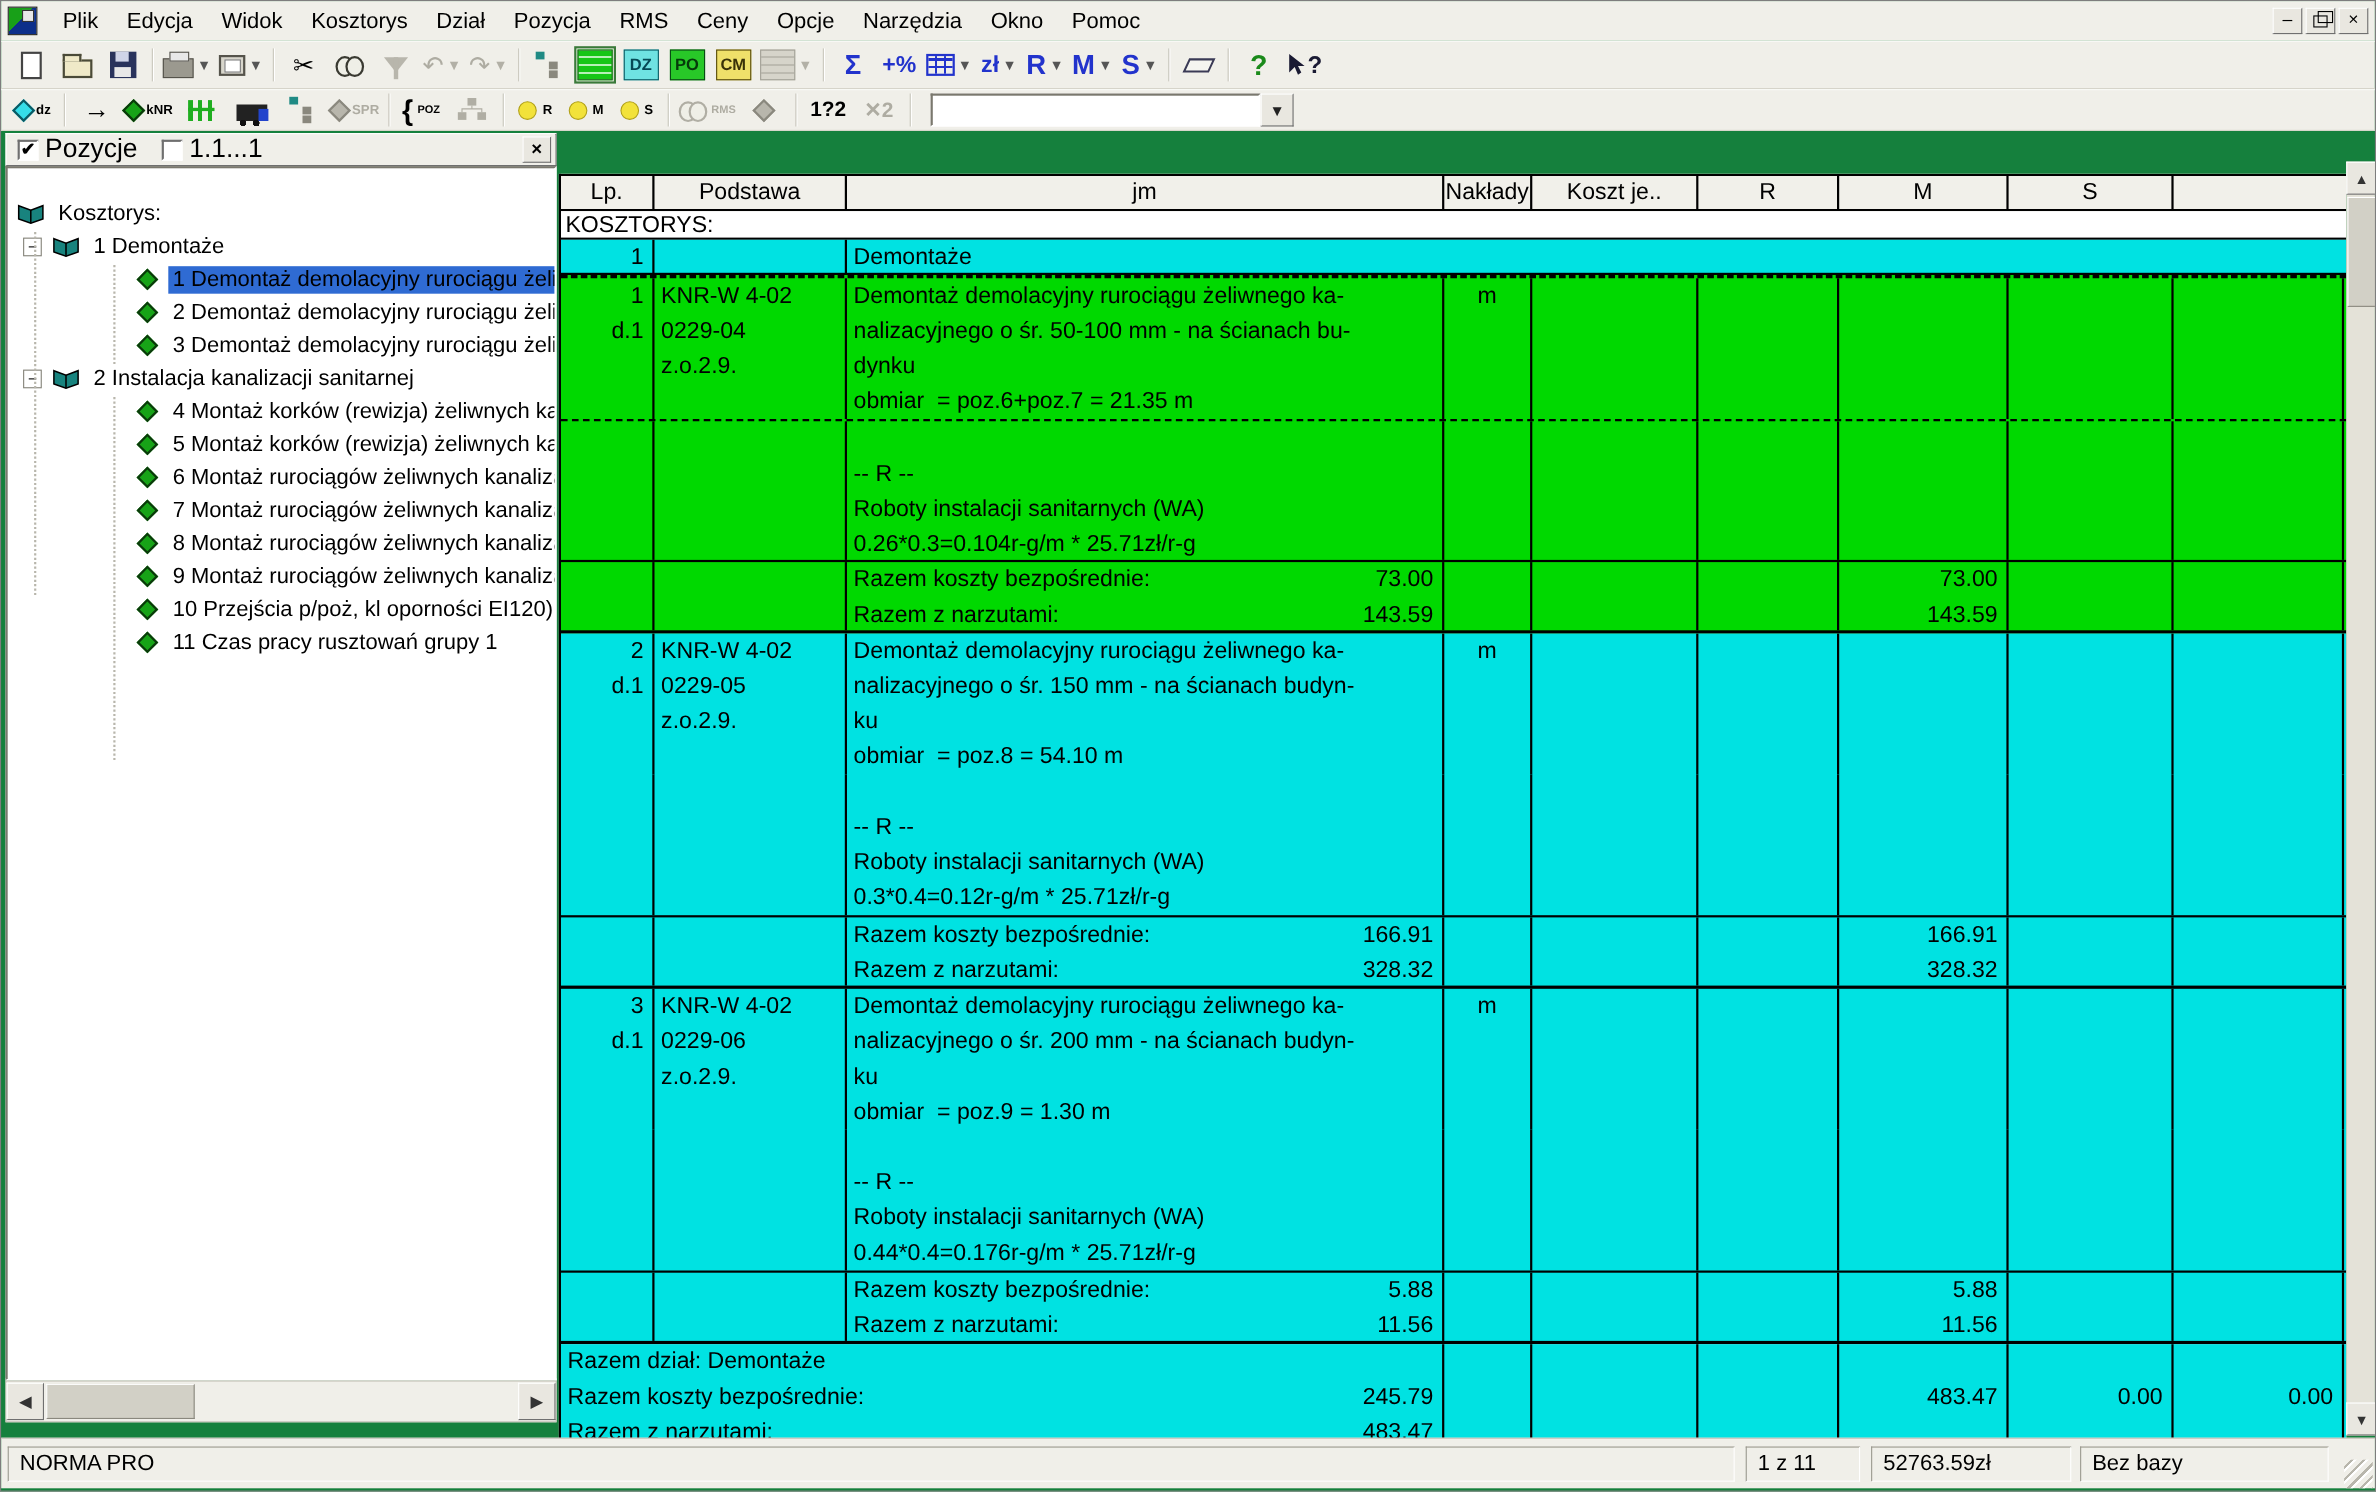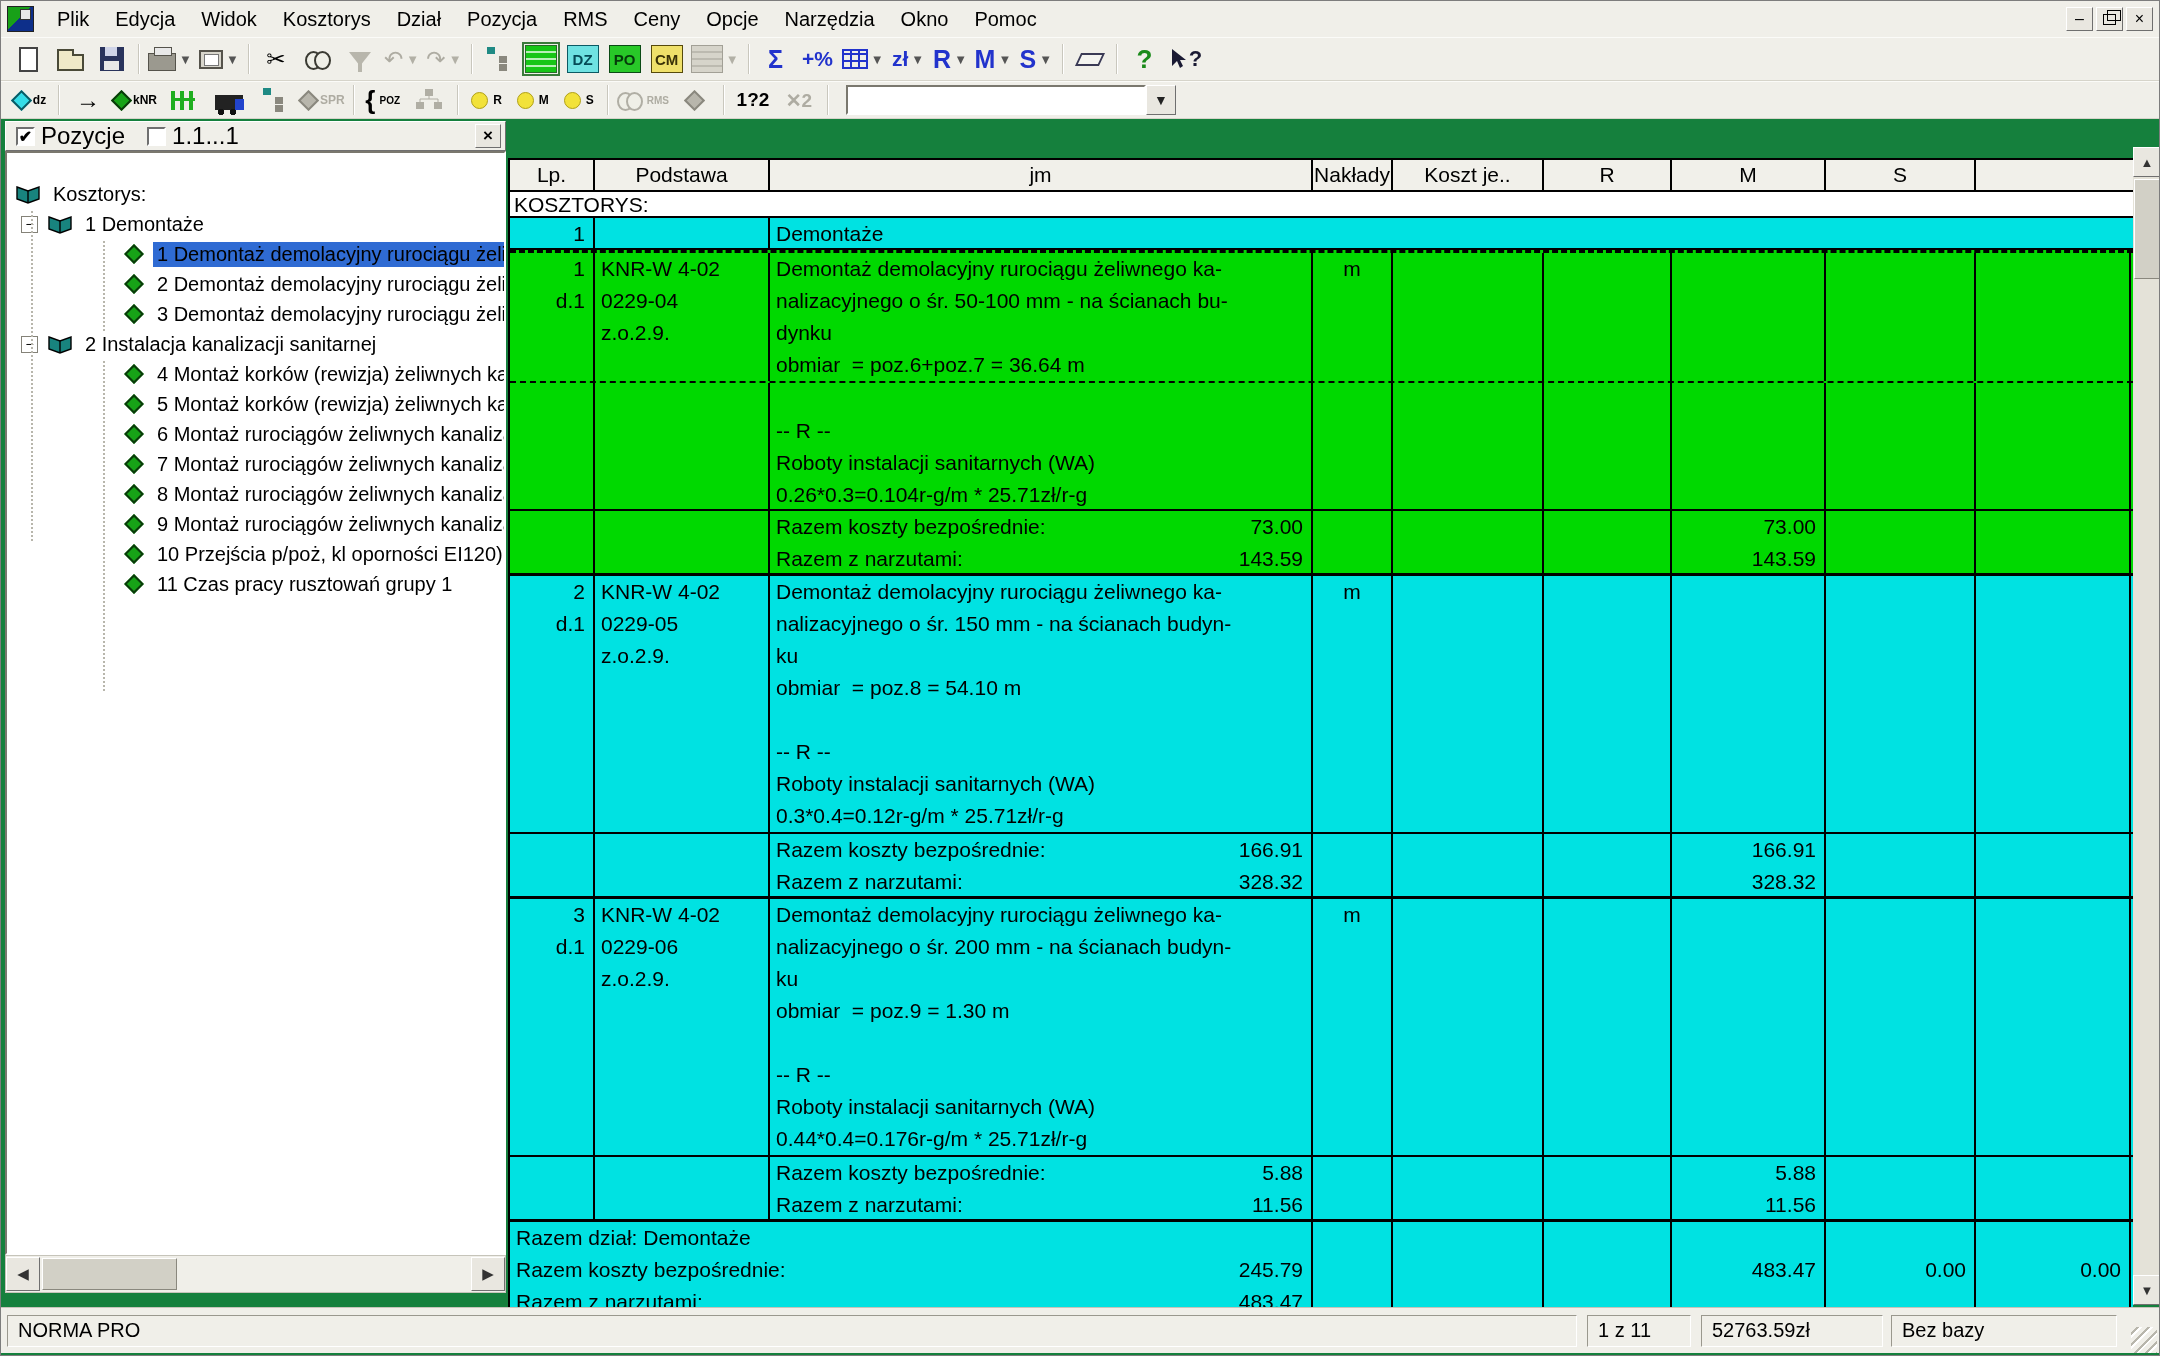--- a/index.html
+++ b/index.html
@@ -465,21 +465,21 @@
           </div>
         <div class="cell lf">
             <div class="line">KNR-W 4-02</div>
             <div class="line">0229-04</div>
             <div class="line">z.o.2.9.</div>
           </div>
         <div class="cell lf">
             <div class="line">Demontaż demolacyjny rurociągu żeliwnego ka-</div>
             <div class="line">nalizacyjnego o śr. 50-100 mm - na ścianach bu-</div>
             <div class="line">dynku</div>
-            <div class="line">obmiar  = poz.6+poz.7 = 36.64 m</div>
+            <div class="line">obmiar  = poz.6+poz.7 = 21.35 m</div>
           </div>
         <div class="cell">
             <div class="line ctr">m</div>
           </div>
         <div class="cell"></div>
           <div class="cell"></div>
           <div class="cell"></div>
           <div class="cell"></div>
           <div class="cell"></div>
       </div>

